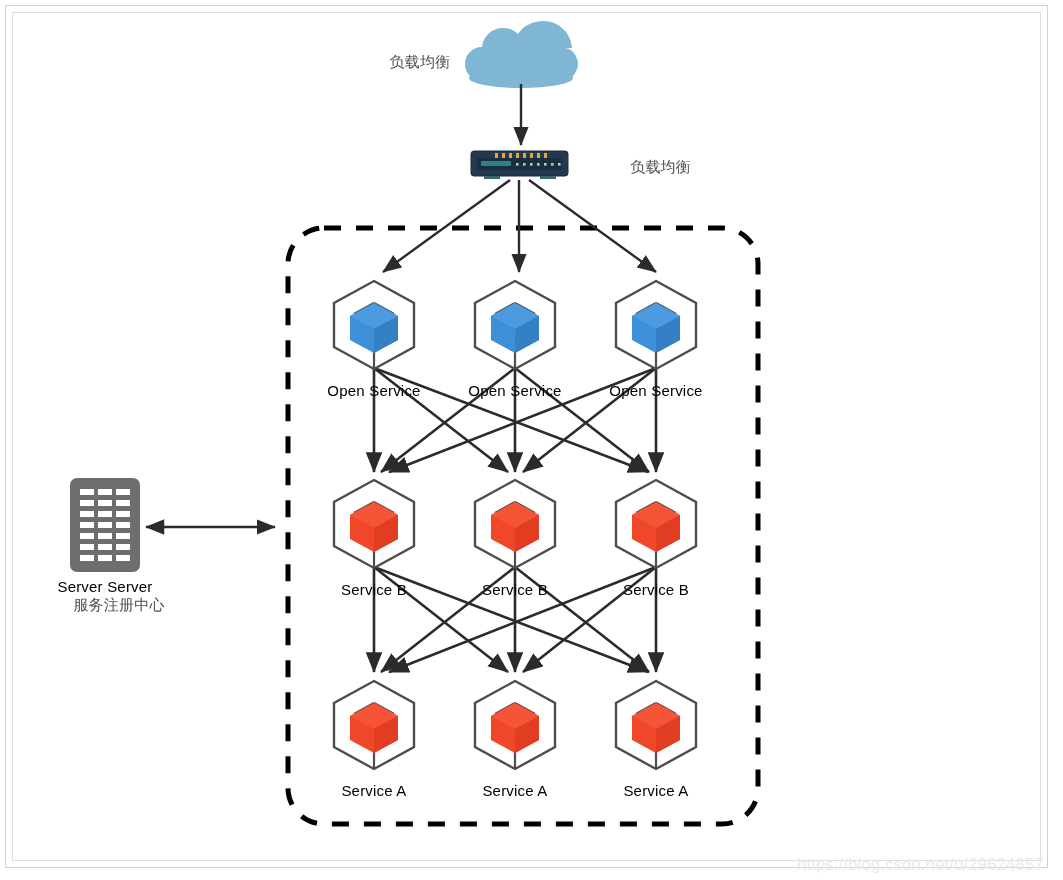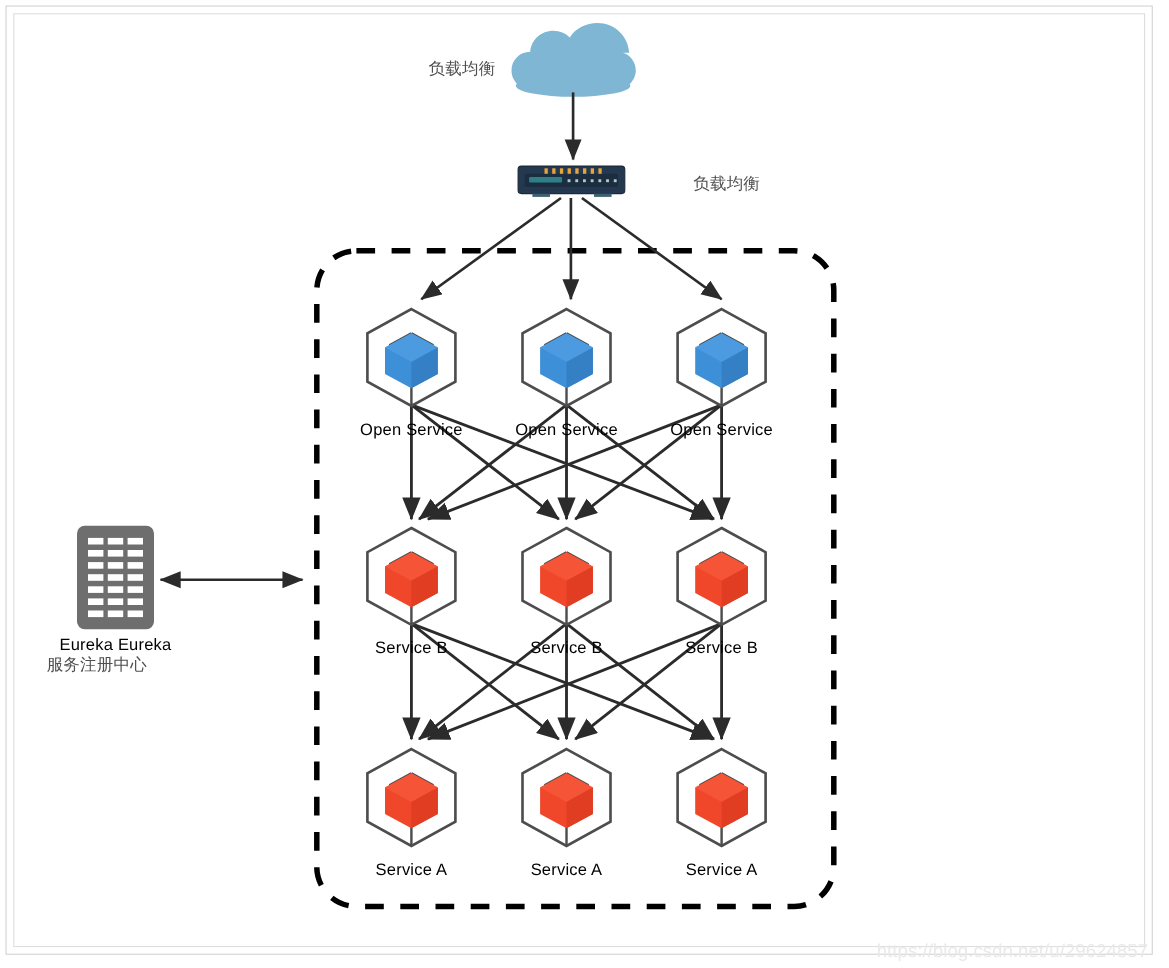--- a/index.html
+++ b/index.html
@@ -261,16 +261,16 @@
 <div class="node-label" style="left:586px; top:381px; width:140px;">Open Service</div>
 
 <div class="node-label" style="left:304px; top:580px; width:140px;">Service B</div>
 <div class="node-label" style="left:445px; top:580px; width:140px;">Service B</div>
 <div class="node-label" style="left:586px; top:580px; width:140px;">Service B</div>
 
 <div class="node-label" style="left:304px; top:781px; width:140px;">Service A</div>
 <div class="node-label" style="left:445px; top:781px; width:140px;">Service A</div>
 <div class="node-label" style="left:586px; top:781px; width:140px;">Service A</div>
 
-<div class="node-label" style="left:35px; top:577px; width:140px;">Eureka Eureka</div>
-<div class="node-label cn-label" style="left:18px; top:596px; width:140px;font-family:Liberation Serif, serif;">服务注册中心</div>
+<div class="node-label" style="left:35px; top:577px; width:140px;">Server Server</div>
+<div class="node-label cn-label" style="left:49px; top:596px; width:140px;">服务注册中心</div>
 
 <div class="watermark" style="left:797px; top:855px;">https://blog.csdn.net/u/29624857</div>
 
 </body></html>

